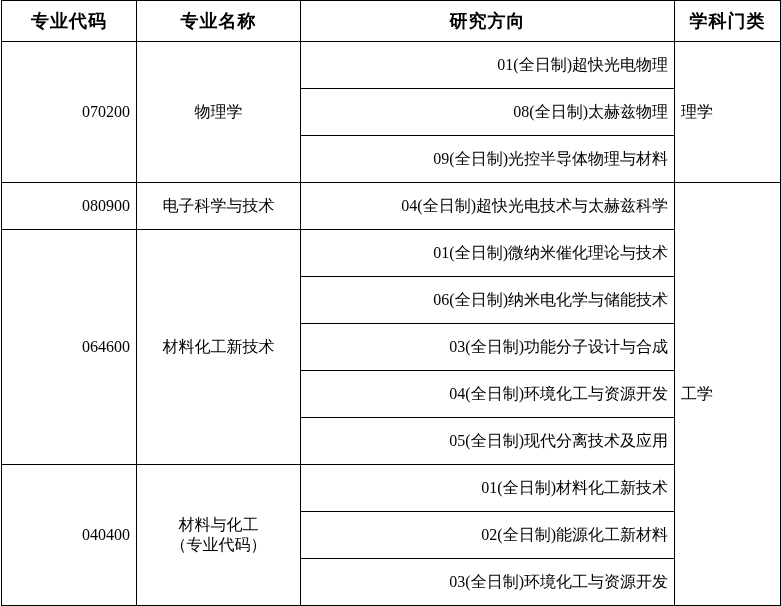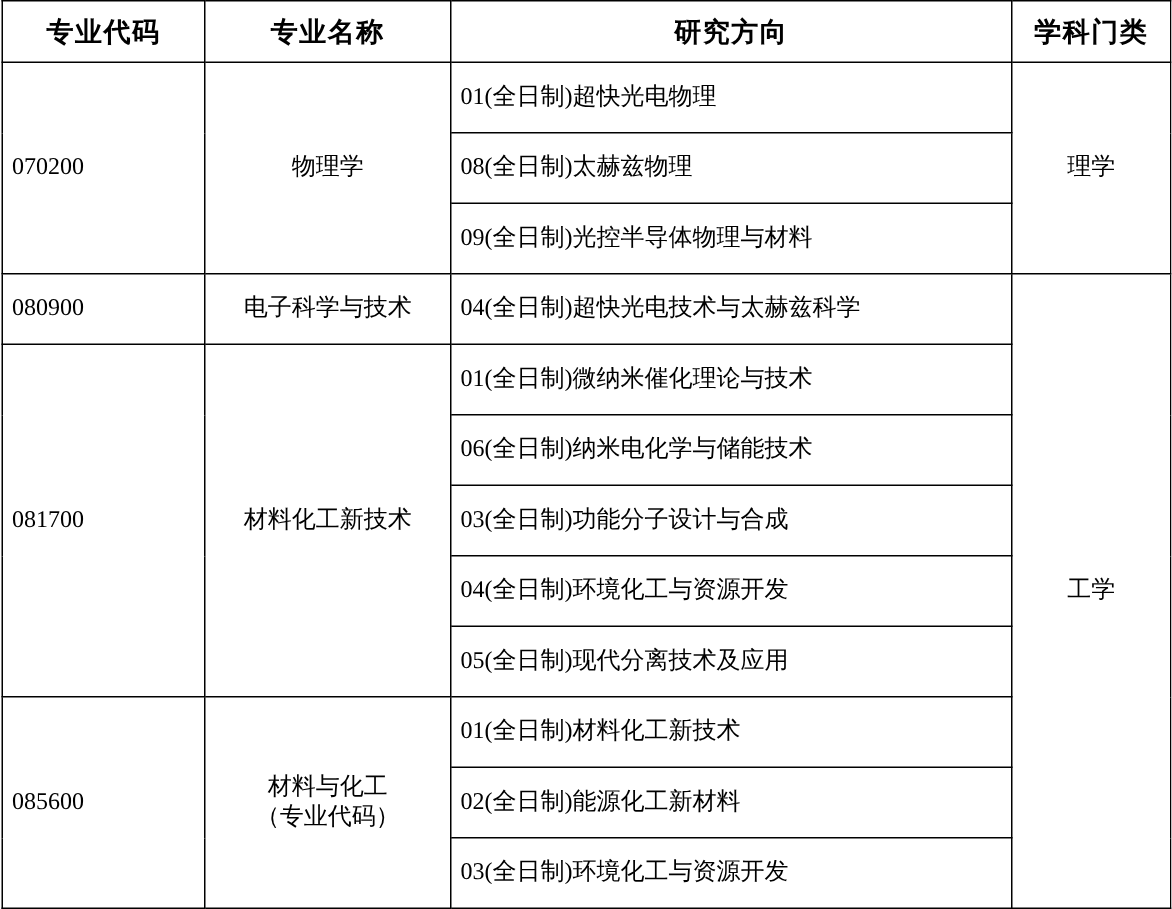--- a/index.html
+++ b/index.html
@@ -40,40 +40,40 @@
     line-height: 1.25;
   }
   table.majors thead th {
     height: 40px;
     text-align: center;
     font-size: 18px;
     font-weight: bold;
     letter-spacing: 1px;
   }
   td.code {
-    text-align: left;
+    text-align: right;
     font-size: 16px;
     font-family: "Liberation Serif", "DejaVu Serif", serif;
   }
   td.name {
     text-align: center;
     font-size: 16px;
   }
   td.name .sub {
     display: block;
     text-align: center;
   }
   td.dir {
-    text-align: left;
+    text-align: right;
     font-size: 16px;
     height: 46px;
     margin-left: 36px;
   }
   td.cat {
-    text-align: center;
+    text-align: left;
     font-size: 16px;
   }
 </style>
 </head>
 <body>
 
 <div id="sheet">
 
   <table class="majors">
     <colgroup>
@@ -106,39 +106,39 @@
       </tr>
 
       <tr>
         <td class="code">080900</td>
         <td class="name">电子科学与技术</td>
         <td class="dir">04(全日制)超快光电技术与太赫兹科学</td>
         <td class="cat" rowspan="9">工学</td>
       </tr>
 
       <tr>
-        <td class="code" rowspan="5">081700</td>
+        <td class="code" rowspan="5">064600</td>
         <td class="name" rowspan="5">材料化工新技术</td>
         <td class="dir">01(全日制)微纳米催化理论与技术</td>
       </tr>
       <tr>
         <td class="dir">06(全日制)纳米电化学与储能技术</td>
       </tr>
       <tr>
         <td class="dir">03(全日制)功能分子设计与合成</td>
       </tr>
       <tr>
         <td class="dir">04(全日制)环境化工与资源开发</td>
       </tr>
       <tr>
         <td class="dir">05(全日制)现代分离技术及应用</td>
       </tr>
 
       <tr>
-        <td class="code" rowspan="3">085600</td>
+        <td class="code" rowspan="3">040400</td>
         <td class="name" rowspan="3">
           <span class="sub">材料与化工</span>
           <span class="sub">（专业代码）</span>
         </td>
         <td class="dir">01(全日制)材料化工新技术</td>
       </tr>
       <tr>
         <td class="dir">02(全日制)能源化工新材料</td>
       </tr>
       <tr>

